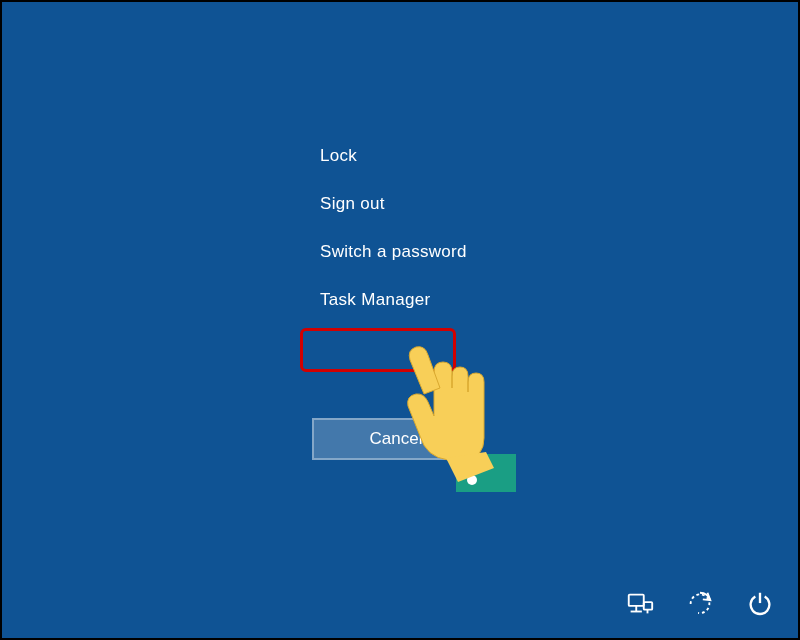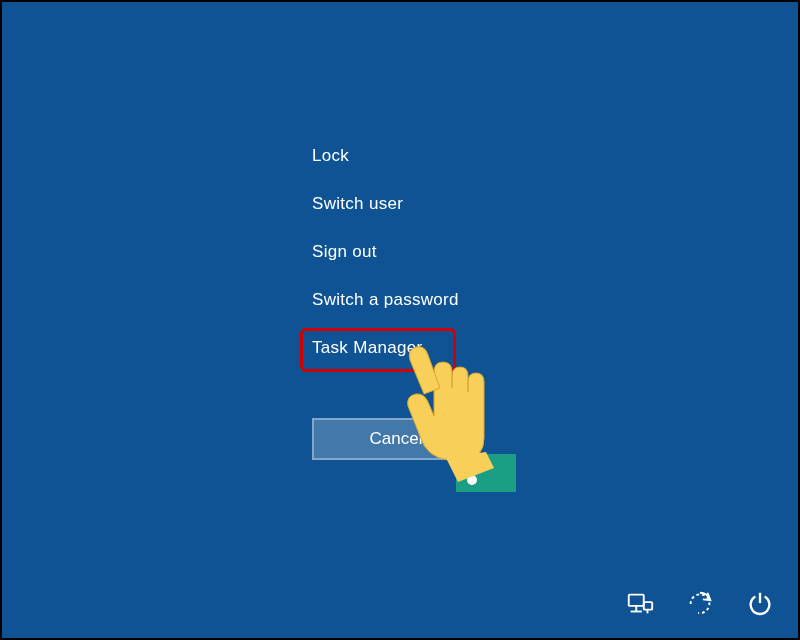--- a/index.html
+++ b/index.html
@@ -7,21 +7,21 @@
       width: 800px;
       height: 640px;
       background: #0f5394;
       font-family: "Segoe UI", Arial, sans-serif;
       position: relative;
       overflow: hidden;
       border: 2px solid #000;
     }
     .menu {
       position: absolute;
-      left: 310px;
+      left: 318px;
       top: 130px;
       display: flex;
       flex-direction: column;
     }
     .menu-item {
       color: #fff;
       font-size: 17px;
       font-weight: 400;
       padding: 14px 0;
       cursor: pointer;
@@ -77,21 +77,20 @@
       justify-content: center;
       cursor: pointer;
     }
     .icon-btn svg { stroke: #fff; fill: none; }
   </style>
 </head>
 <body>
 
 <div class="menu">
   <div class="menu-item">Lock</div>
-  <div class="menu-item">Switch user</div>
   <div class="menu-item">Sign out</div>
   <div class="menu-item">Switch a password</div>
   <div class="menu-item">Task Manager</div>
 </div>
 
 <div class="highlight-box"></div>
 
 <button class="cancel-btn">
   <span>Cancel</span>
 </button>

